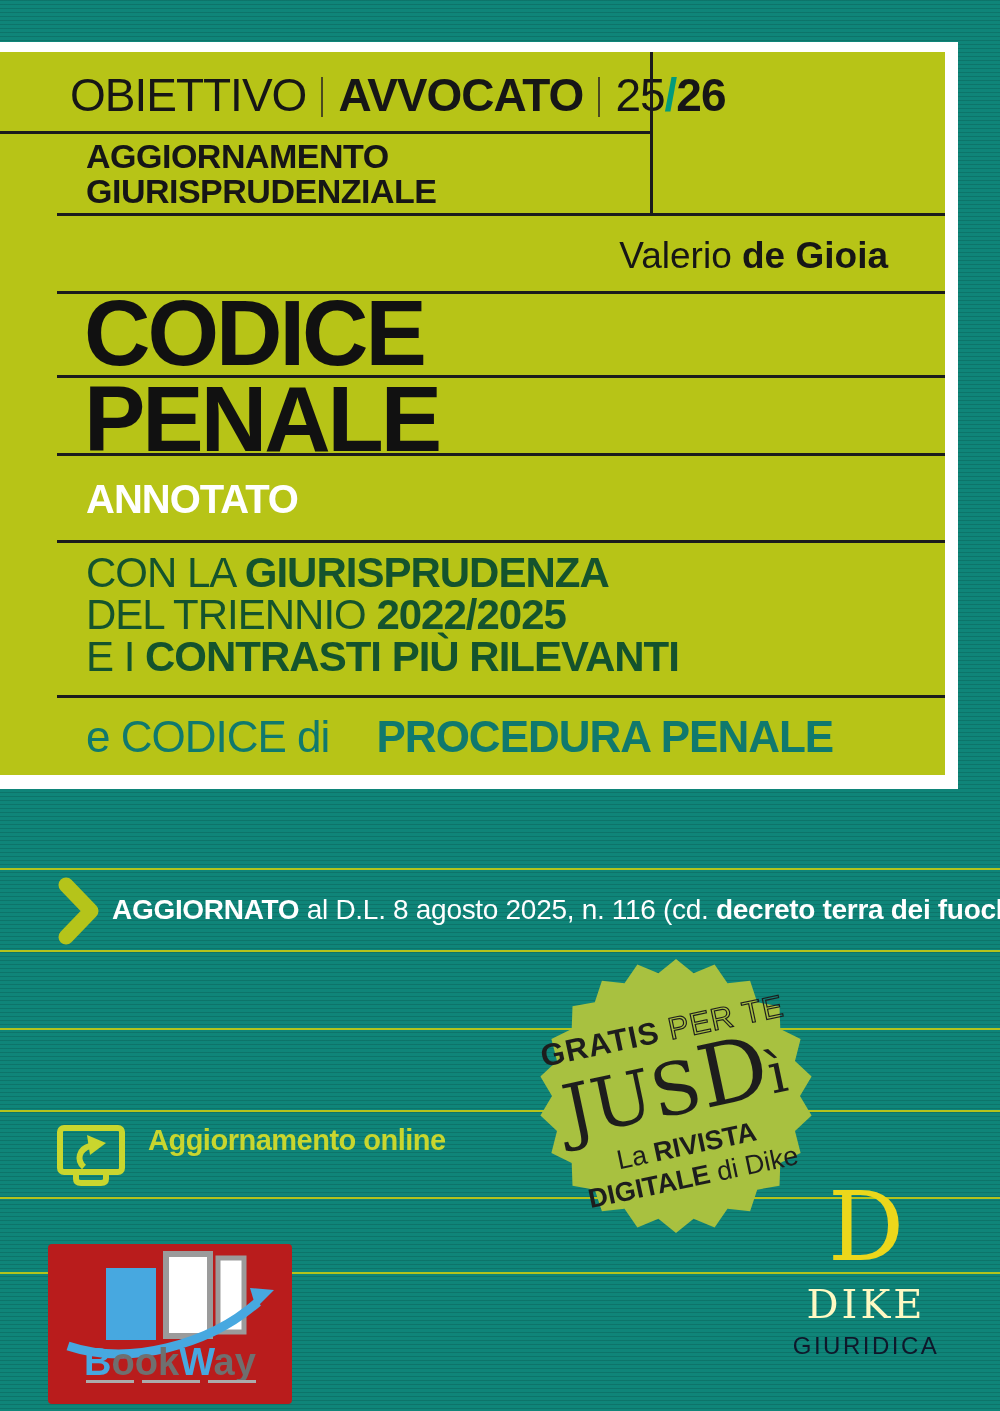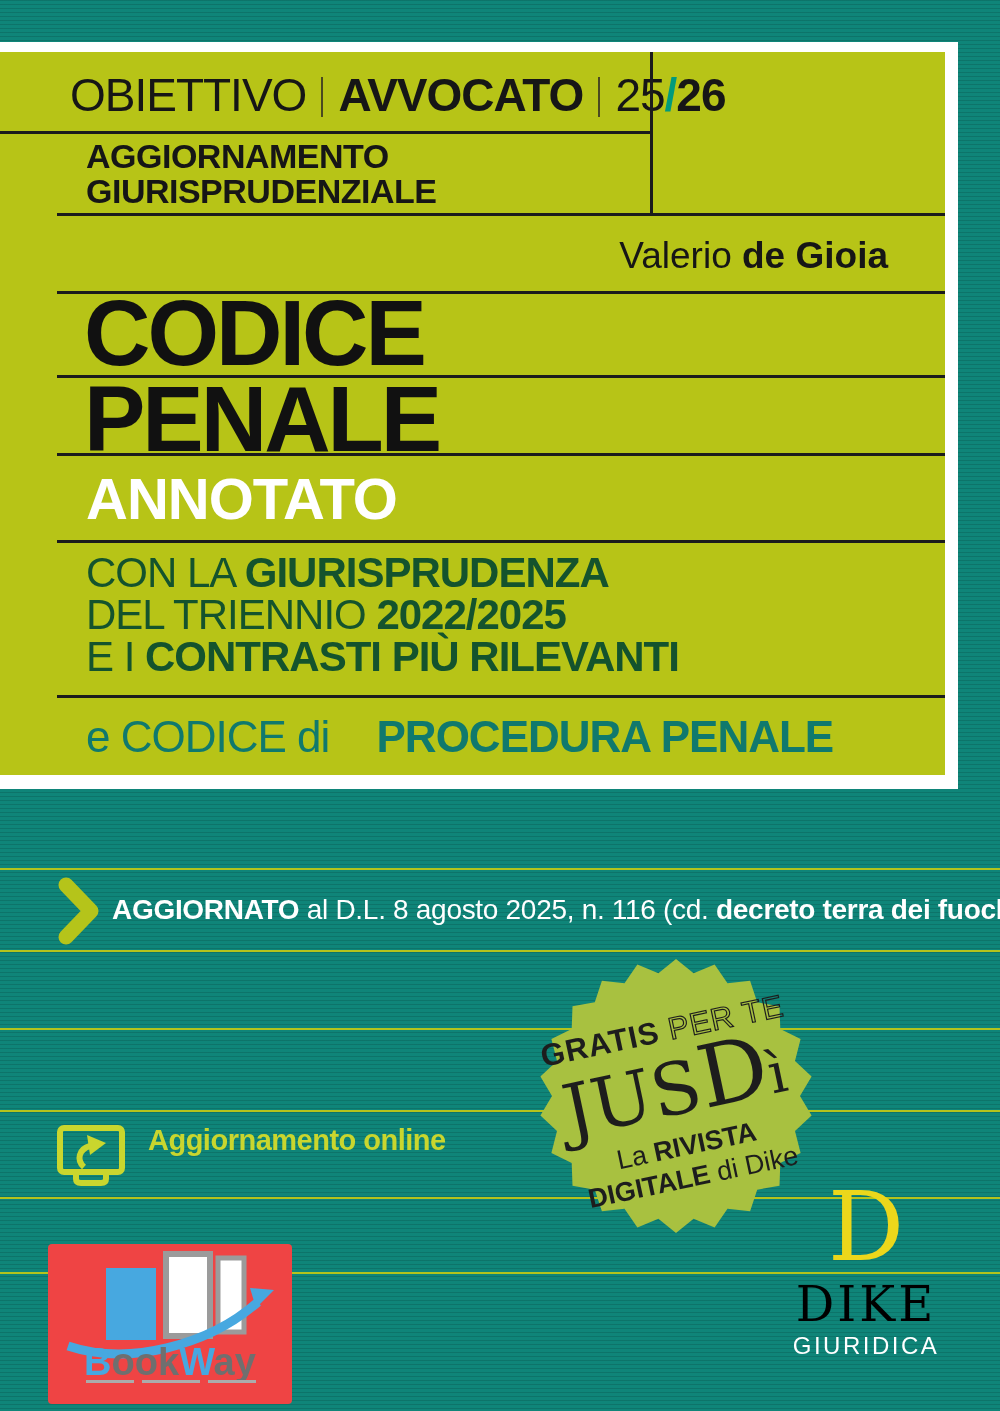--- a/index.html
+++ b/index.html
@@ -34,47 +34,47 @@
   .collana b{font-weight:700;}
   .update{position:absolute;left:86px;top:87px;font-size:34px;line-height:35px;
     font-weight:700;color:#161616;letter-spacing:-0.5px;}
   .author{position:absolute;left:0;right:57px;top:172px;height:64px;line-height:64px;
     text-align:right;font-size:37px;color:#161616;}
   .author b{font-weight:700;}
   .title{position:absolute;left:84px;font-weight:800;font-size:92px;line-height:86px;
     letter-spacing:-3px;color:#111111;white-space:nowrap;}
   .t1{top:238px;}
   .t2{top:324px;}
-  .annotato{position:absolute;left:86px;top:408px;font-size:58px;line-height:78px;
+  .annotato{position:absolute;left:86px;top:408px;font-size:40px;line-height:78px;
     font-weight:700;color:#ffffff;letter-spacing:-1px;}
   .desc{position:absolute;left:86px;top:500px;font-size:42px;line-height:42px;
     color:#14532d;letter-spacing:-1px;white-space:nowrap;}
   .desc b{font-weight:700;}
   .procedura{position:absolute;left:86px;top:655px;font-size:44px;line-height:60px;
     color:#10796d;letter-spacing:-1px;white-space:nowrap;}
   .procedura b{font-weight:700;margin-left:36px;}
   
   .chevron{position:absolute;left:58px;top:876px;z-index:2;}
   .agg-text{position:absolute;left:112px;top:882px;height:56px;line-height:56px;
     font-size:28px;letter-spacing:-0.3px;color:#ffffff;white-space:nowrap;z-index:2;}
   .agg-text b{font-weight:700;}
   
   .badge{position:absolute;left:536px;top:956px;z-index:3;}
   
   .online{position:absolute;left:56px;top:1124px;display:flex;z-index:2;}
   .online-label{margin-left:18px;font-size:29px;font-weight:700;color:#c9d62e;letter-spacing:-0.5px;}
   
-  .bookway{position:absolute;left:48px;top:1244px;width:244px;height:160px;background:#ef4444;
+  .bookway{position:absolute;left:48px;top:1244px;width:244px;height:160px;background:#b91c1c;
     border-radius:4px;z-index:3;}
   
   .dike{position:absolute;left:766px;top:1182px;width:200px;text-align:center;z-index:3;}
   .dike-d{font-family:"DejaVu Serif",serif;font-size:95px;line-height:90px;color:#ecd71b;}
-  .dike-name{font-family:"DejaVu Serif",serif;font-size:48px;line-height:56px;
-    letter-spacing:3px;color:#000000;margin-top:4px;}
-  .dike-sub{font-size:24px;line-height:28px;letter-spacing:2.5px;color:#ffffff;}
+  .dike-name{font-family:"DejaVu Serif",serif;font-size:40px;line-height:56px;
+    letter-spacing:3px;color:#fef9c3;margin-top:4px;}
+  .dike-sub{font-size:24px;line-height:28px;letter-spacing:2.5px;color:#0f172a;}
 </style>
 </head>
 <body>
 
 <div class="page">
 
   <div class="lime-line" style="top:868px"></div>
   <div class="lime-line" style="top:950px"></div>
   <div class="lime-line" style="top:1028px"></div>
   <div class="lime-line" style="top:1110px"></div>

